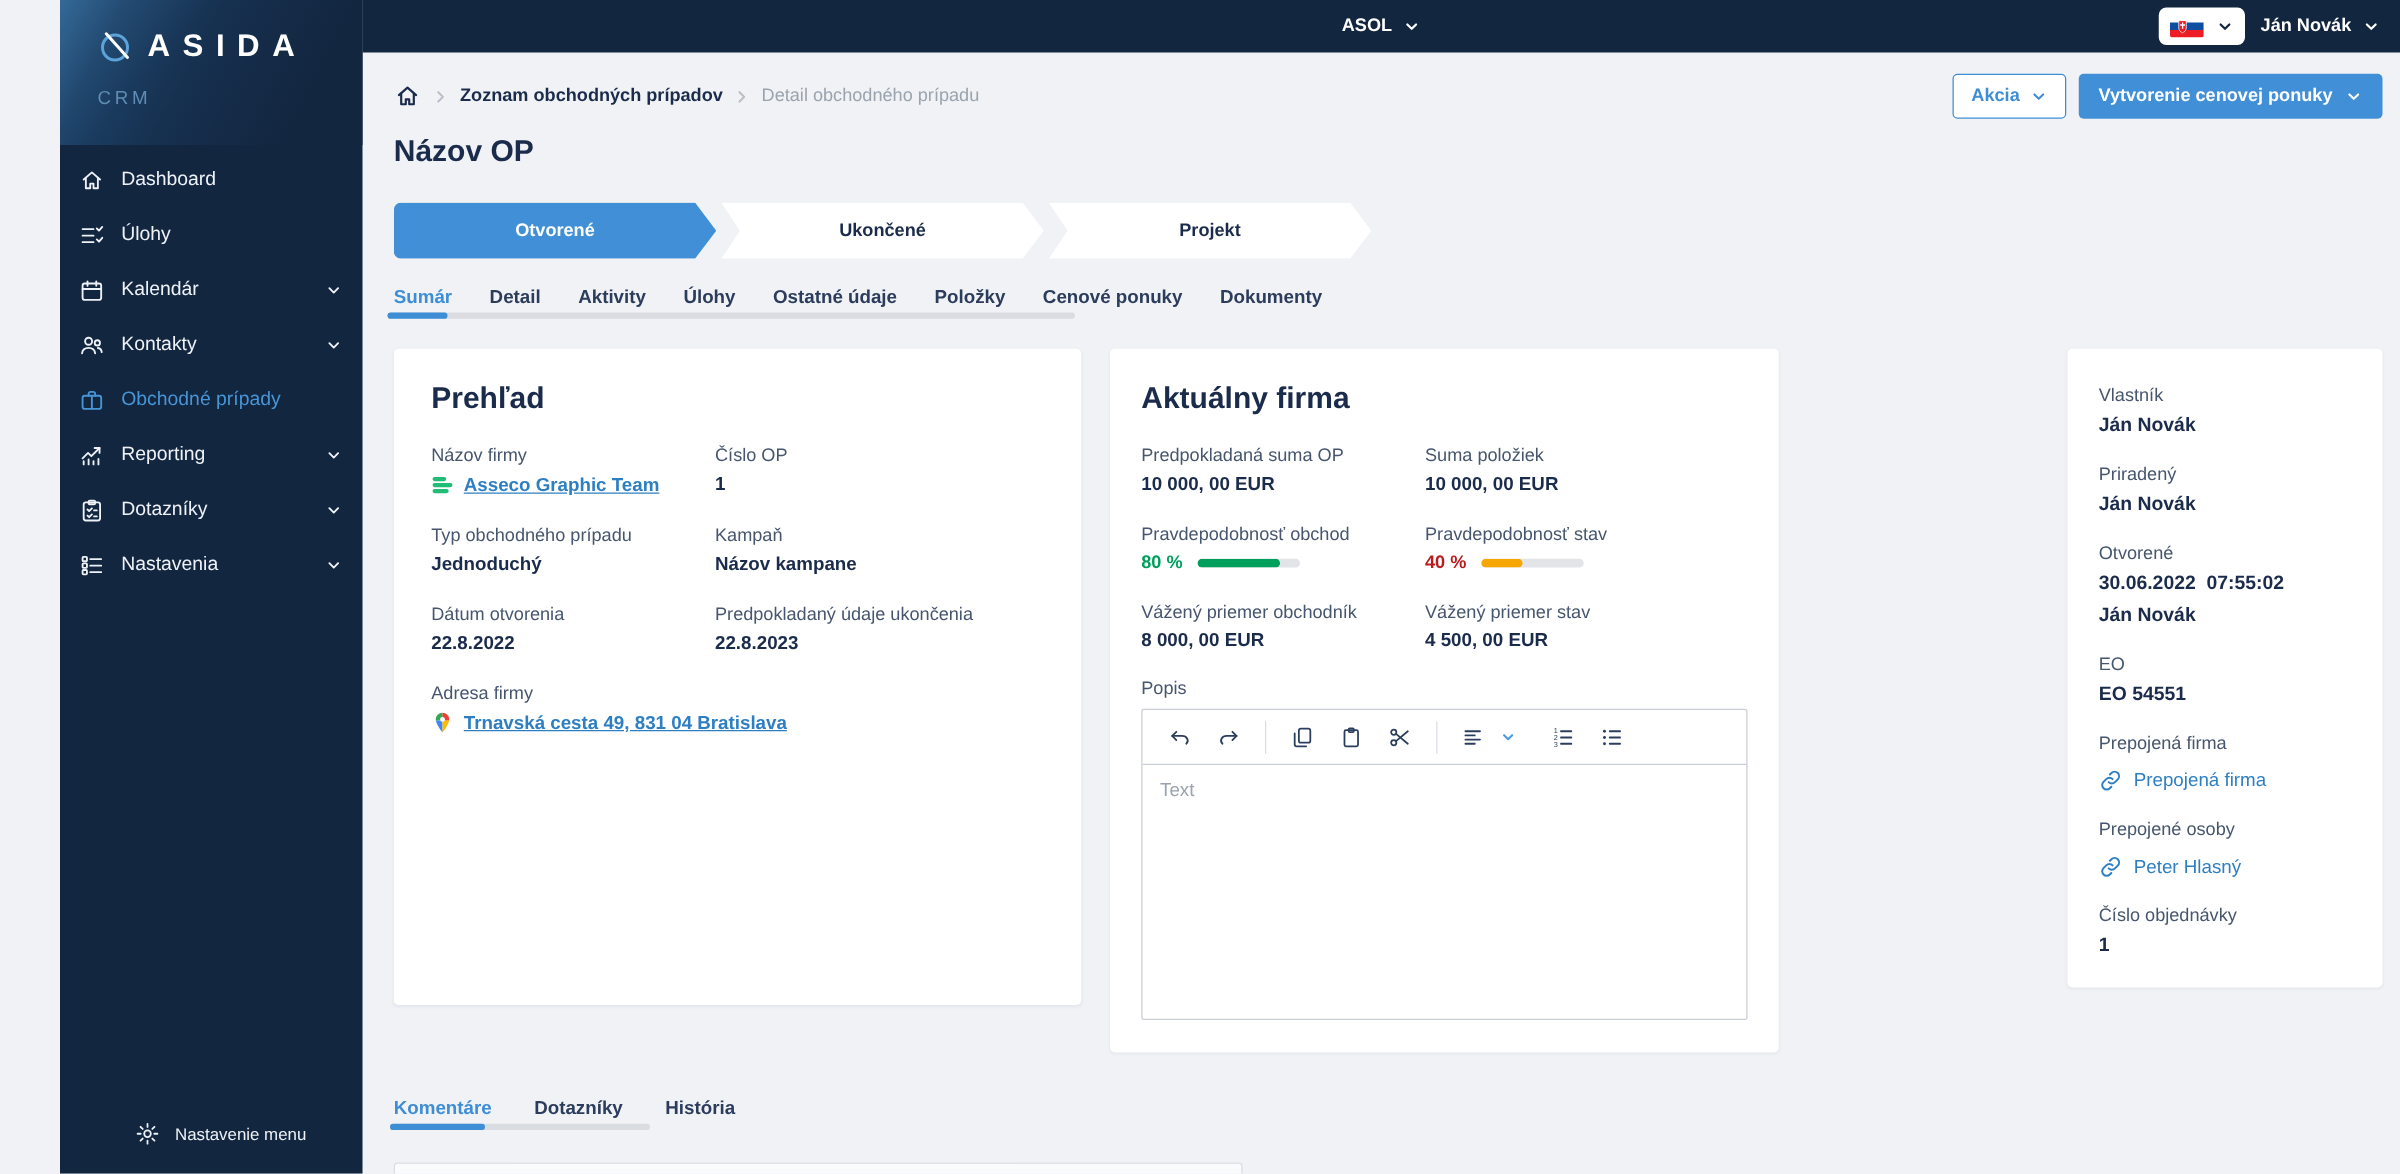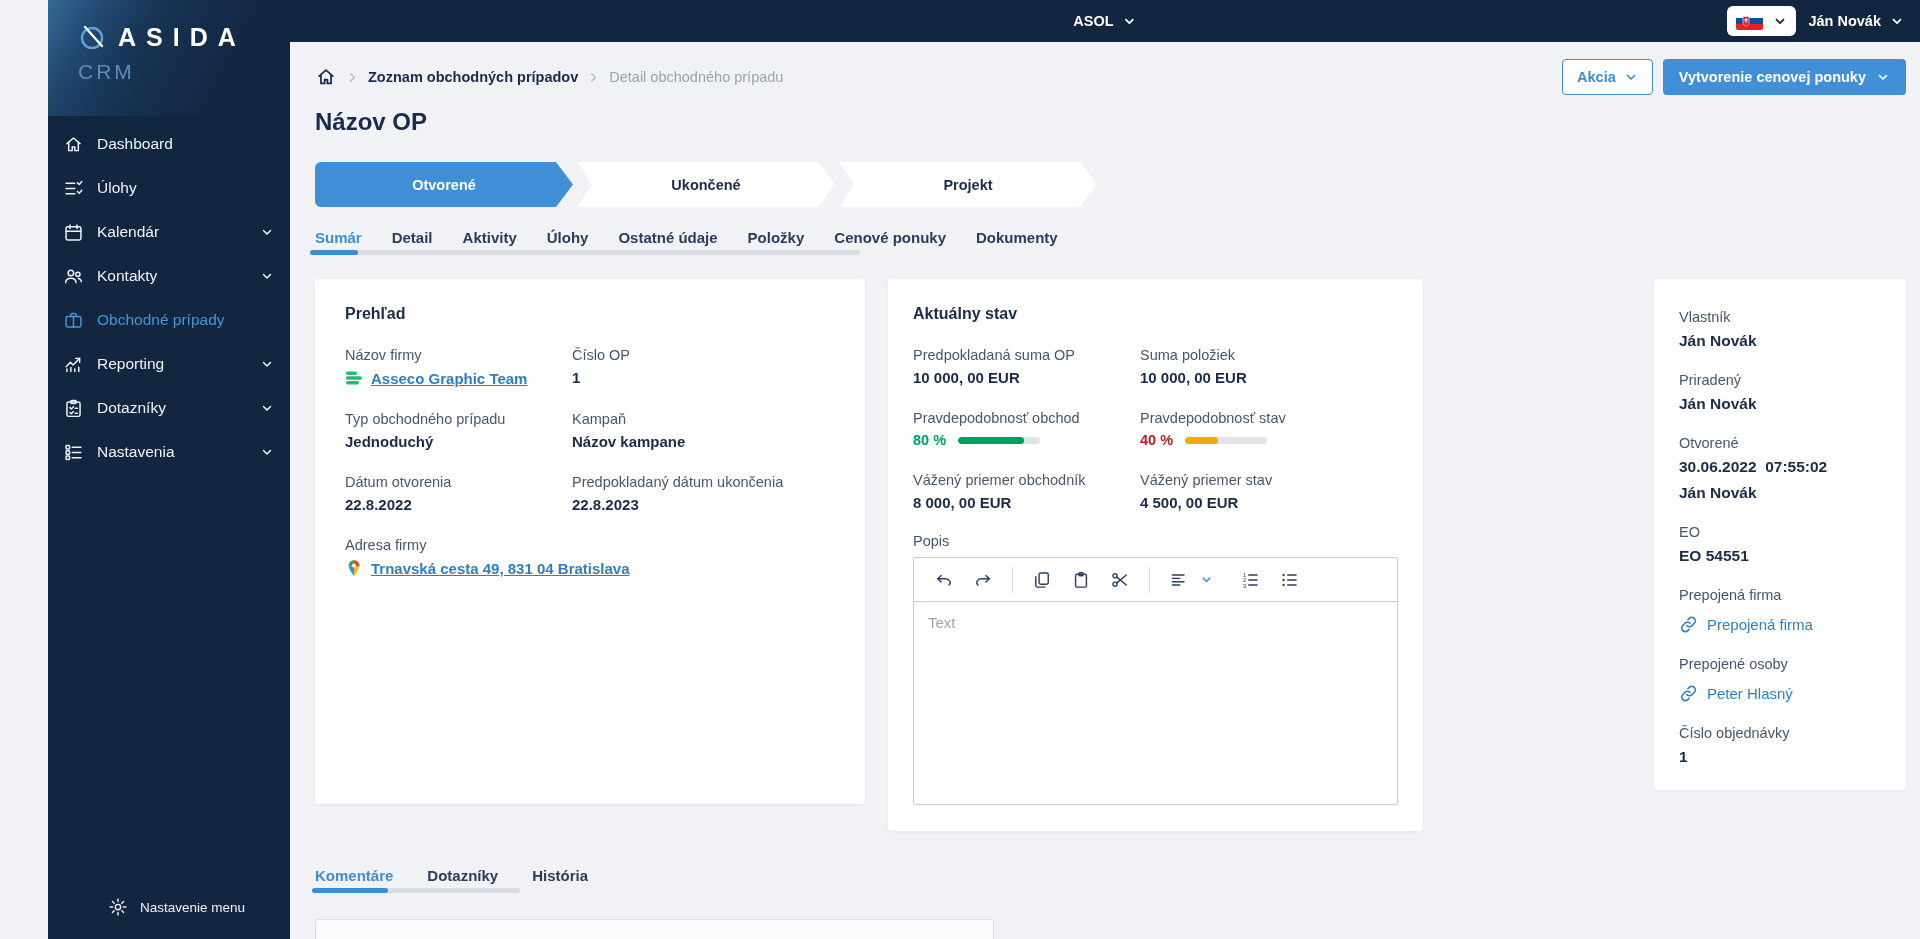--- a/index.html
+++ b/index.html
@@ -11,21 +11,21 @@
   
   .sidebar { width:242px; min-width:242px; height:100%; background:#132640; display:flex; flex-direction:column; position:relative; z-index:5; }
   .logo-area { height:116px; padding:22px 0 0 30px;
     background: linear-gradient(118deg, #2a5e8c 0%, #1d4268 18%, #16304f 45%, #132640 78%);
     position:relative; overflow:hidden; }
   .logo-area:after { content:""; position:absolute; left:-40px; top:-30px; width:260px; height:200px;
     background: linear-gradient(118deg, rgba(110,170,220,.18) 0%, rgba(110,170,220,0) 42%); transform:skewX(-18deg); }
   .logo-row { display:flex; align-items:center; gap:10px; position:relative; z-index:1; }
   .logo-mark { width:30px; height:30px; }
   .logo-text { color:#fff; font-size:25px; font-weight:bold; letter-spacing:10px; }
-  .logo-sub { color:#5e8cb4; font-size:21px; letter-spacing:3px; margin-top:8px; position:relative; z-index:1; }
+  .logo-sub { color:#5e8cb4; font-size:15px; letter-spacing:3px; margin-top:18px; position:relative; z-index:1; }
 
   .nav { margin-top:6px; }
   .nav-item { display:flex; align-items:center; height:44px; padding:0 16px 0 15px; color:#eef2f7; font-size:15.5px; cursor:pointer; }
   .nav-item .nv-icon { width:21px; height:21px; margin-right:13px; flex:0 0 21px; }
   .nav-item .chev { margin-left:auto; width:14px; height:14px; }
   .nav-item.active { color:#4695d6; }
   .sidebar-footer { margin-top:auto; display:flex; align-items:center; gap:12px; padding:0 16px 22px 60px; color:#eef2f7; font-size:13.5px; cursor:pointer; }
   .sidebar-footer .nv-icon { width:20px; height:20px; }
 
   
@@ -69,21 +69,21 @@
   .tab.active { color:#3e8ed6; }
   .tab-bar { position:absolute; left:-5px; bottom:0; width:550px; height:5px; border-radius:3px; background:#d9dce1; }
   .tab-bar .fill { width:48px; height:5px; border-radius:3px; background:#3e8ed6; }
 
   
   .cards { display:flex; gap:23px; margin-top:24px; align-items:flex-start; }
   .card { background:#fff; border-radius:4px; box-shadow:0 1px 3px rgba(20,40,80,.06); }
   .card-overview { width:550px; min-height:525px; padding:26px 30px; }
   .card-status { width:535px; min-height:525px; padding:26px 25px; }
   .card-side { width:252px; margin-left:auto; padding:30px 25px 24px; }
-  .card h2 { font-size:16px; font-weight:bold; color:#1b2b4b; margin-bottom:24px; }
+  .card h2 { font-size:24px; font-weight:bold; color:#1b2b4b; margin-bottom:24px; }
 
   .fgrid { display:grid; grid-template-columns:215px 1fr; column-gap:12px; row-gap:24px; }
   .flabel { font-size:14.5px; color:#47566e; margin-bottom:6px; }
   .fvalue { font-size:15px; font-weight:bold; color:#1b2b4b; }
   .span2 { grid-column:1 / -1; }
   .link-row { display:flex; align-items:center; gap:8px; }
   .a-link { font-size:15px; font-weight:bold; color:#2e7fc2; text-decoration:underline; cursor:pointer; }
   .mini-icon { width:18px; height:18px; flex:0 0 18px; }
 
   .prob-row { display:flex; align-items:center; gap:12px; margin-top:3px; }
@@ -348,21 +348,21 @@
             <div>
               <div class="flabel">Kampaň</div>
               <div class="fvalue">Názov kampane</div>
             </div>
 
             <div>
               <div class="flabel">Dátum otvorenia</div>
               <div class="fvalue">22.8.2022</div>
             </div>
             <div>
-              <div class="flabel">Predpokladaný dátum ukončenia</div>
+              <div class="flabel">Predpokladaný údaje ukončenia</div>
               <div class="fvalue">22.8.2023</div>
             </div>
 
             <div class="span2">
               <div class="flabel">Adresa firmy</div>
               <div class="link-row">
                 <svg class="mini-icon" viewBox="0 0 24 24">
                   <defs>
                       <clipPath id="pinClip">
                         <path d="M12 1.5C8 1.5 4.8 4.7 4.8 8.7c0 5.3 7.2 13.8 7.2 13.8s7.2-8.5 7.2-13.8c0-4-3.2-7.2-7.2-7.2z"></path>
@@ -376,21 +376,21 @@
                   </g>
                   <circle cx="12" cy="8.7" r="2.6" fill="#ffffff"></circle>
                 </svg>
                 <span class="a-link">Trnavská cesta 49, 831 04 Bratislava</span>
               </div>
             </div>
           </div>
         </section>
 
         <section class="card card-status">
-          <h2>Aktuálny stav</h2>
+          <h2>Aktuálny firma</h2>
           <div class="fgrid">
             <div>
               <div class="flabel">Predpokladaná suma OP</div>
               <div class="fvalue">10 000, 00 EUR</div>
             </div>
             <div>
               <div class="flabel">Suma položiek</div>
               <div class="fvalue">10 000, 00 EUR</div>
             </div>
 

